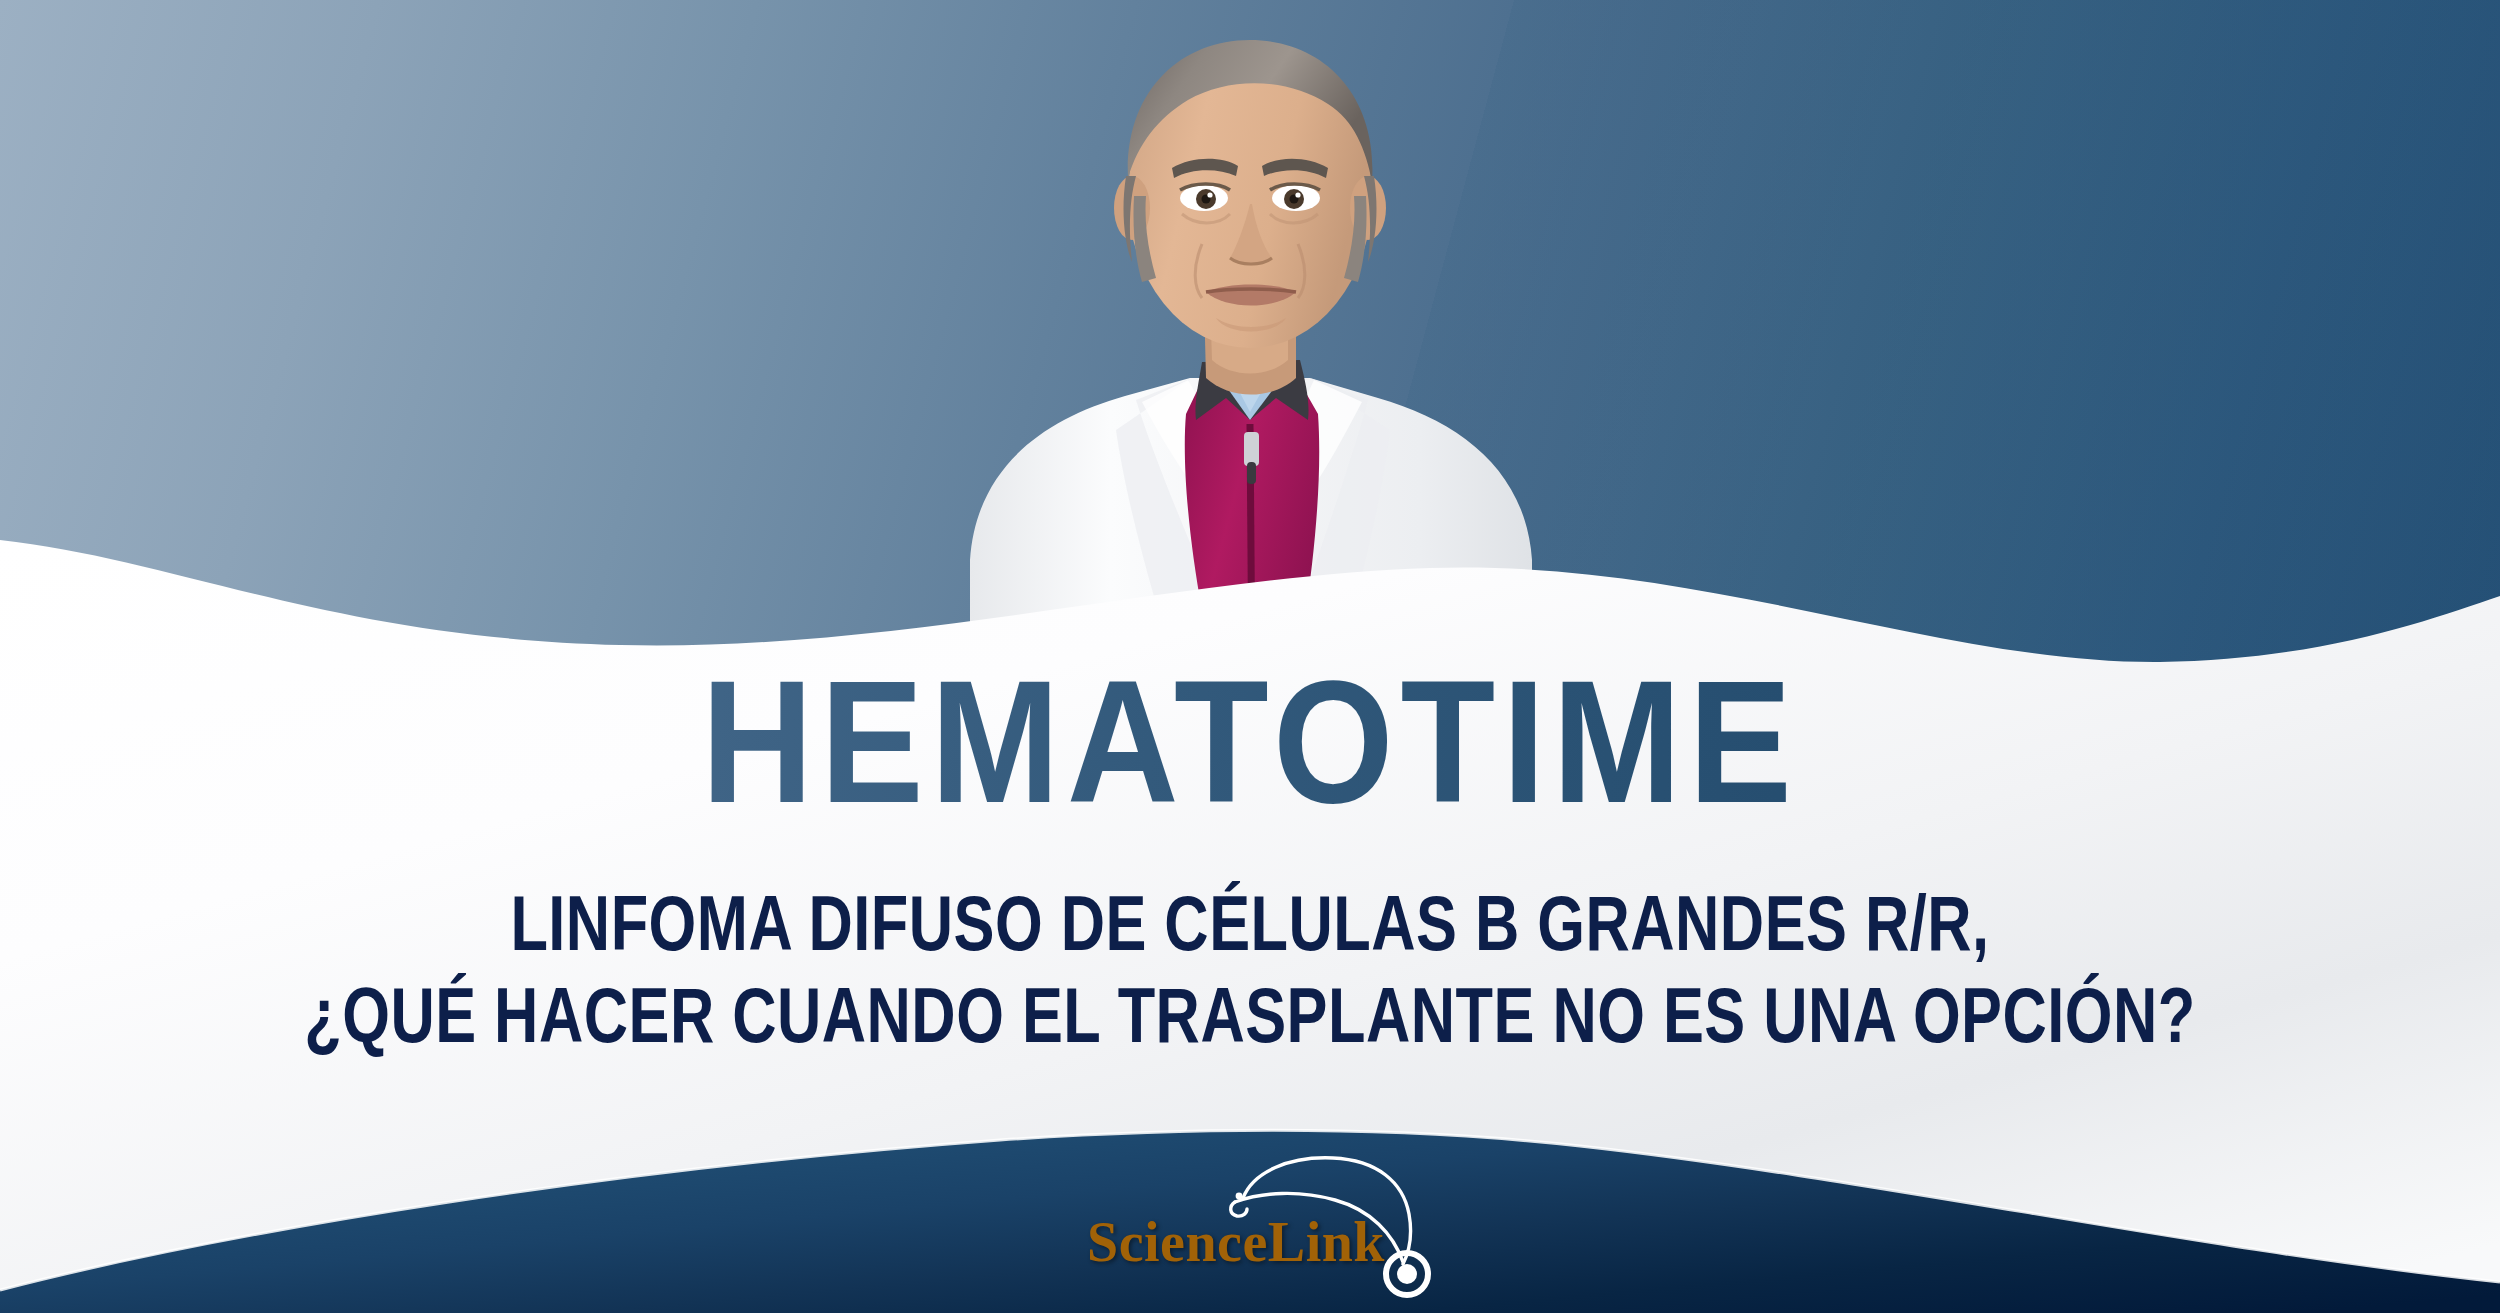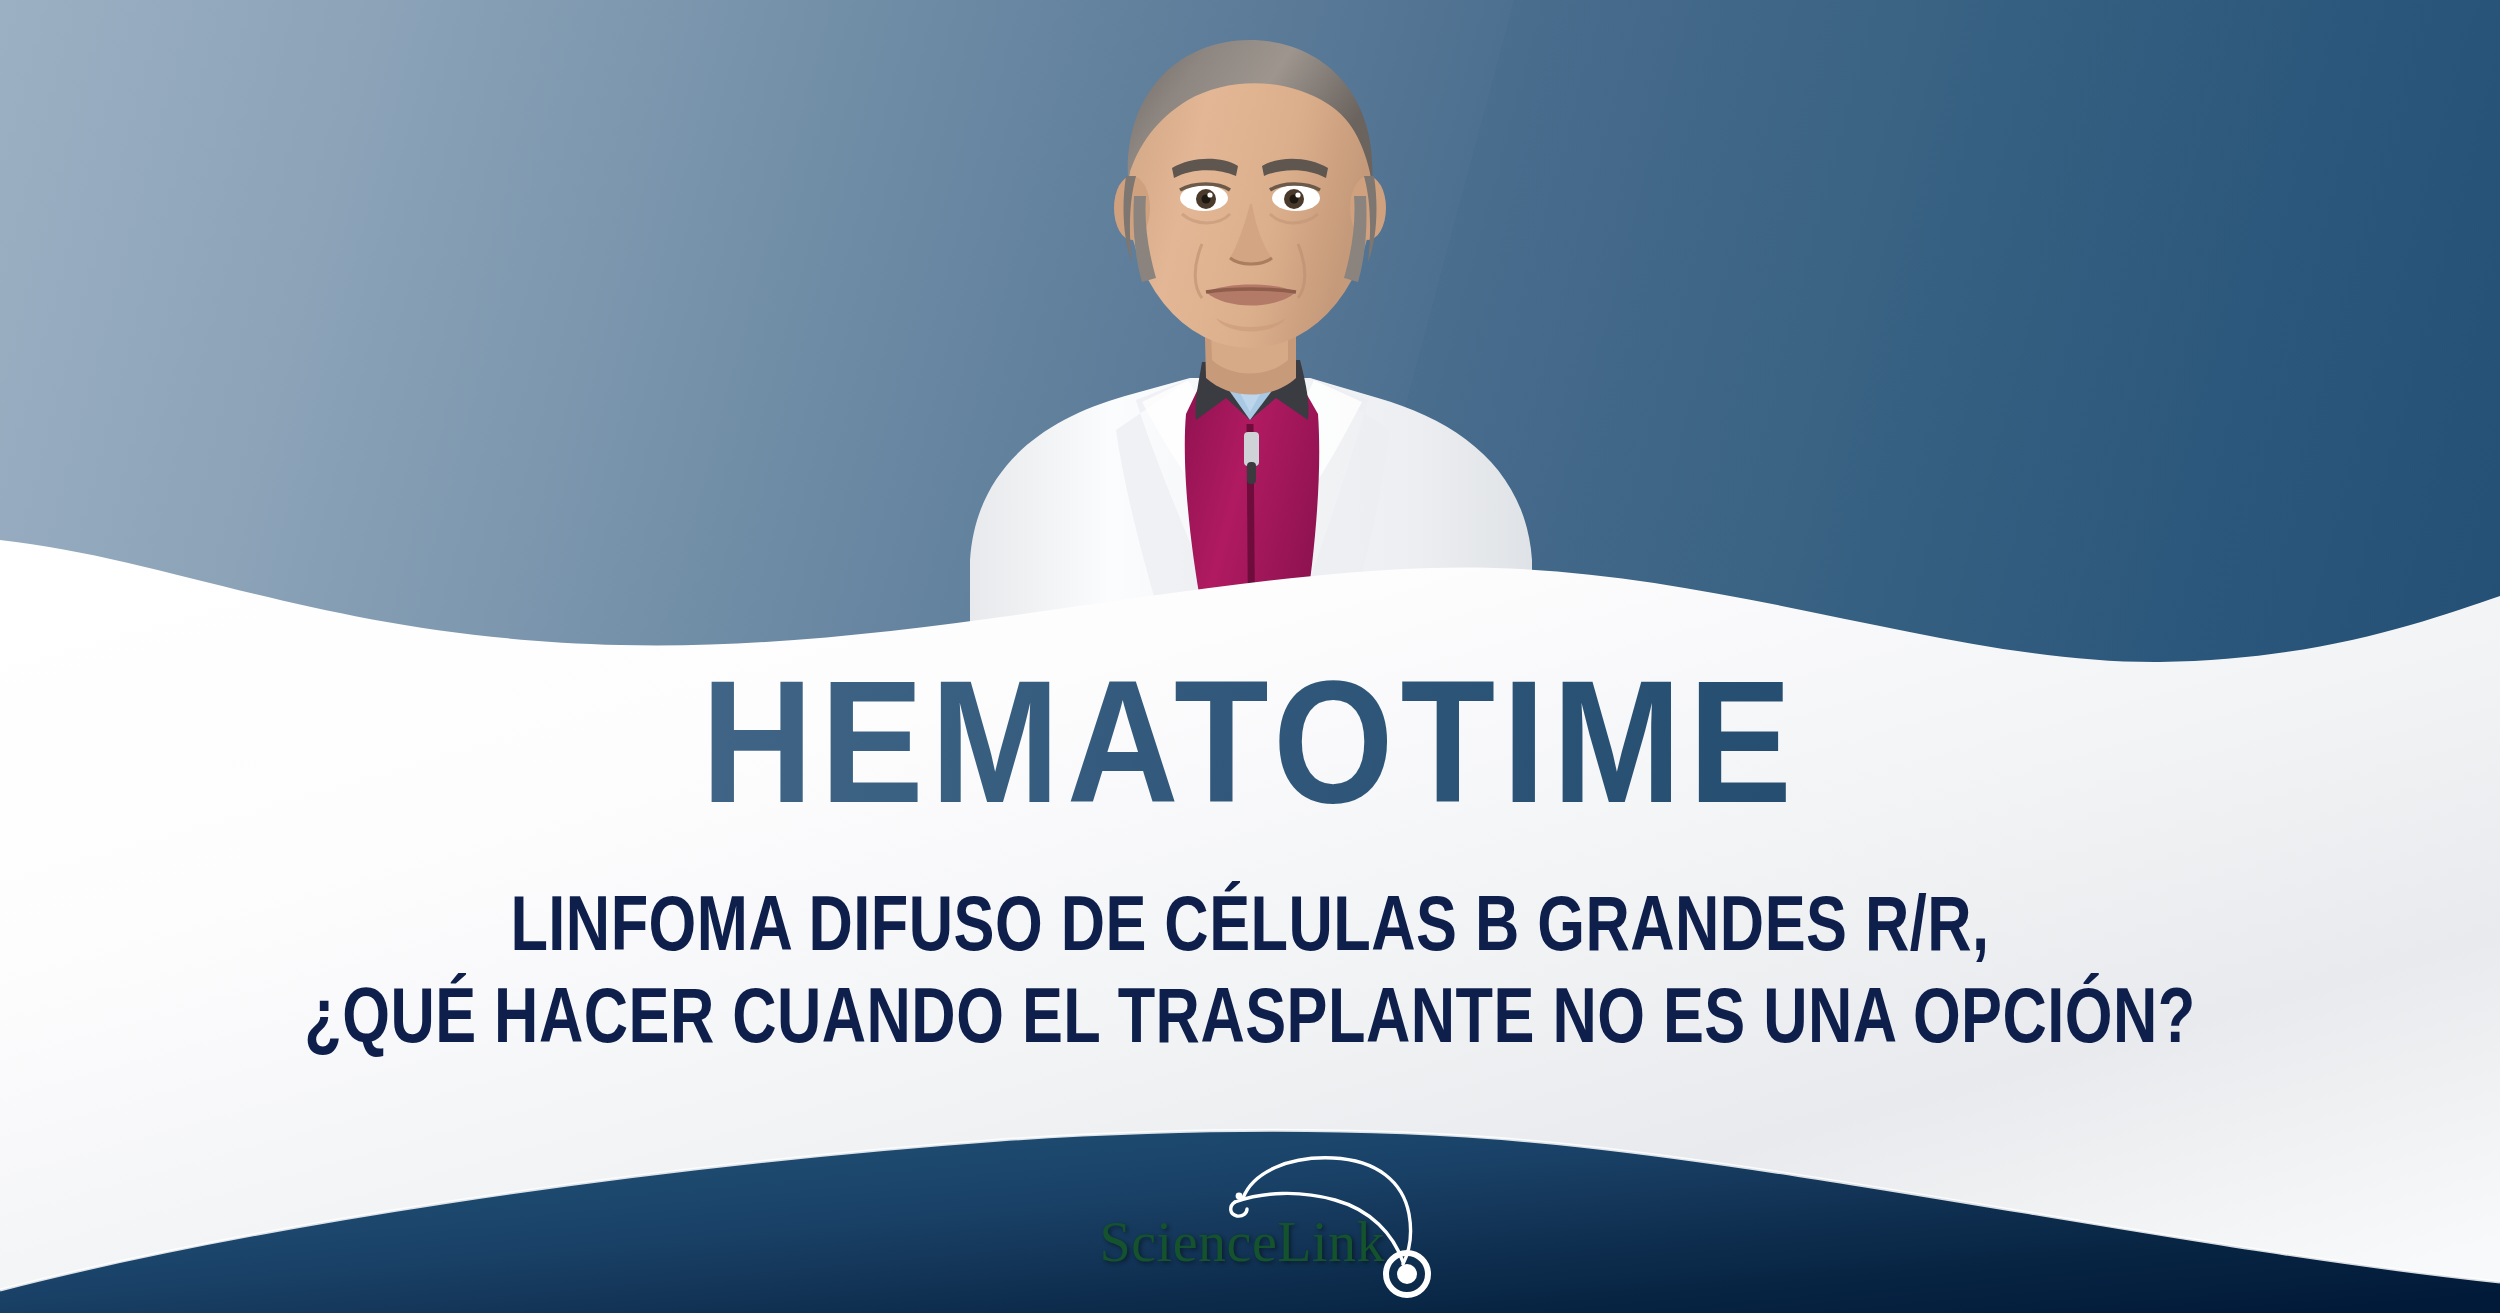--- a/index.html
+++ b/index.html
@@ -124,23 +124,23 @@
     width: 400px;
     height: 150px;
     z-index: 8;
   }
   .logo-word {
     position: absolute;
     left: 0px;
     top: 52px;
     width: 300px;
     text-align: right;
-    color: #14532d;
+    color: #a16207;
     font-family: "Liberation Serif", "DejaVu Serif", serif;
-    font-weight: 400;
+    font-weight: 700;
     font-size: 56px;
     letter-spacing: 0.5px;
     text-shadow: 2px 2px 4px rgba(0,0,0,0.45);
     white-space: nowrap;
   }
   .logo-mark {
     position: absolute;
     left: 142px;
     top: -6px;
     width: 260px;

